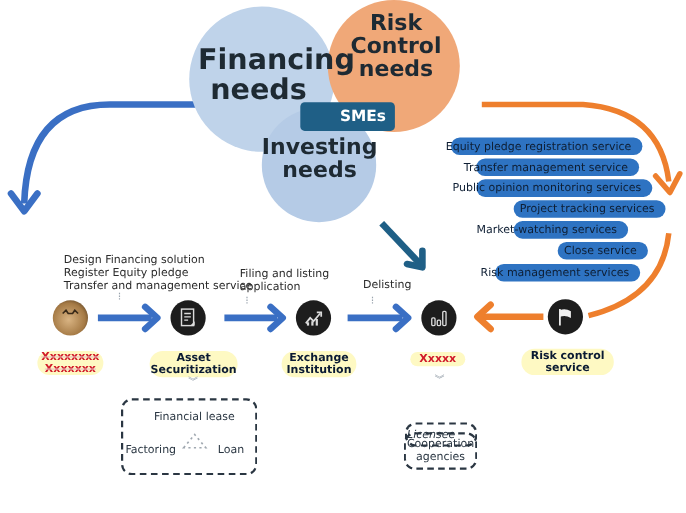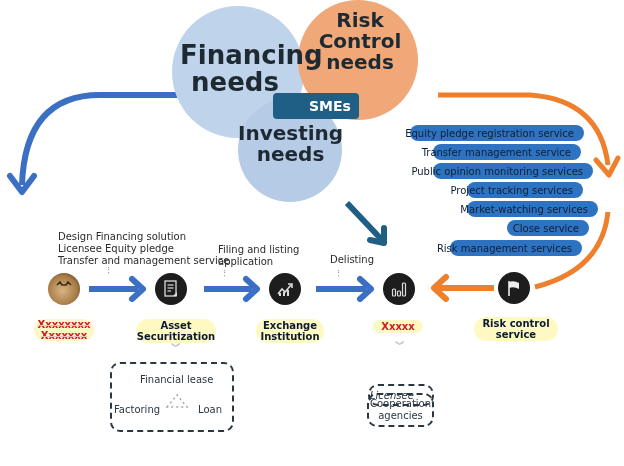--- a/index.html
+++ b/index.html
@@ -59,28 +59,28 @@
 </div>
 <div class="circle-text" style="left:238px;top:123px;width:105px;font-size:20px;">
   <div>Investing</div>
   <div>needs</div>
 </div>
 <div class="smes">SMEs</div>
 
 <div class="svc" style="left:410px;top:125px;width:174px;">Equity pledge registration service</div>
 <div class="svc" style="left:433px;top:144px;width:148px;">Transfer management service</div>
 <div class="svc" style="left:433px;top:163px;width:160px;">Public opinion monitoring services</div>
-<div class="svc" style="left:467px;top:182px;width:116px;">Project tracking services</div>
-<div class="svc" style="left:467px;top:201px;width:131px;">Market-watching services</div>
+<div class="svc" style="left:467px;top:182px;width:138px;">Project tracking services</div>
+<div class="svc" style="left:467px;top:201px;width:104px;">Market-watching services</div>
 <div class="svc" style="left:507px;top:220px;width:82px;">Close service</div>
 <div class="svc" style="left:450px;top:240px;width:132px;">Risk management services</div>
 
 <div class="step-text" style="left:48px;top:231px;">
   <div>Design Financing solution</div>
-  <div>Licensee Equity pledge</div>
+  <div>Register Equity pledge</div>
   <div>Transfer and management service</div>
 </div>
 <div class="dots" style="left:107px;top:265px;">⁝</div>
 <div class="step-text" style="left:208px;top:244px;">
   <div>Filing and listing</div>
   <div>application</div>
 </div>
 <div class="dots" style="left:223px;top:268px;">⁝</div>
 <div class="step-text" style="left:320px;top:254px;">Delisting</div>
 <div class="dots" style="left:337px;top:268px;">⁝</div>

